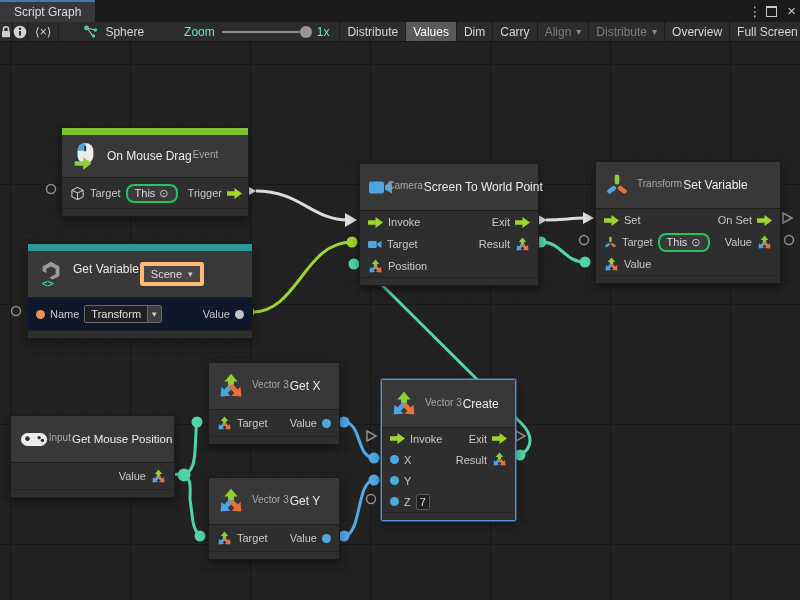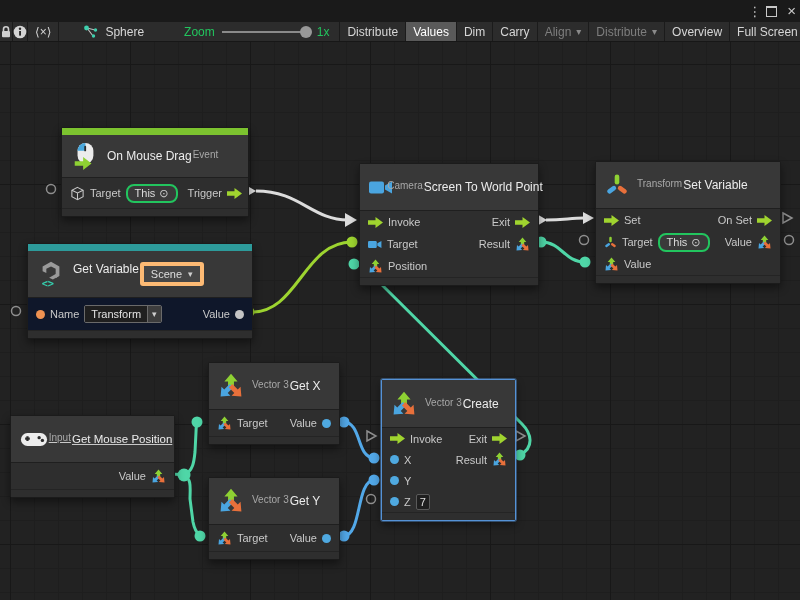--- a/index.html
+++ b/index.html
@@ -19,21 +19,21 @@
   
   #toolbar{position:absolute;left:0;top:22px;width:800px;height:20px;background:#2c2c2c;
            display:flex;align-items:stretch;font-size:12px;border-bottom:1px solid #171717;box-sizing:border-box;}
   .tbtn{display:flex;align-items:center;justify-content:center;padding:0 7px;
         border-right:1px solid #1b1b1b;color:#d6d6d6;white-space:nowrap;}
   .tbtn.square{width:26px;padding:0;}
   .tbtn.active{background:#5a5a5a;color:#fff;}
   .tbtn.disabled{color:#7e7e7e;}
   .tbtn .dd{margin-left:5px;font-size:10px;color:#8a8a8a;}
   #sphere-sec{display:flex;align-items:center;gap:6px;padding:0 10px 0 24px;}
-  #zoom-sec{display:flex;align-items:center;gap:7px;padding:0 10px 0 30px;color:#22c55e;}
+  #zoom-sec{display:flex;align-items:center;gap:7px;padding:0 10px 0 30px;color:#5eead4;}
   .slider-track{position:relative;width:88px;height:2px;background:#8a8a8a;}
   .slider-knob{position:absolute;right:-2px;top:-5px;width:12px;height:12px;border-radius:50%;background:#989898;}
   #tb-right{margin-left:auto;display:flex;align-items:stretch;}
   #tb-right .tbtn{border-left:1px solid #1b1b1b;border-right:none;}
 
   
   #canvas{position:absolute;left:0;top:42px;width:800px;height:558px;
     background-color:#222222;
     background-image:
       linear-gradient(90deg,#181818 1px,transparent 1px),
@@ -74,20 +74,23 @@
   .mini-input{width:12px;height:14px;background:#1f1f1f;border:1px solid #5a5a5a;border-radius:2px;
               color:#e0e0e0;font-size:11px;text-align:center;padding:0;font-family:"Liberation Sans",sans-serif;}
   svg{display:block;flex:0 0 auto;}
 </style>
 </head>
 <body>
 
 <div id="app">
 
   <div id="tabbar">
+    <div class="tab">
+      <span>Script Graph</span>
+    </div>
     <div class="win-icons">
       <span class="kebab">⋮</span>
       <span class="maxbox"></span>
       <span class="closex">×</span>
     </div>
   </div>
 
   <div id="toolbar">
     <div class="tbtn square">
       <svg width="12" height="14" viewBox="0 0 12 14">
@@ -481,21 +484,21 @@
       </div>
       <div class="nrow" style="height:21px;">
         <span class="dot blue"></span>
         <span class="plabel">Z</span>
         <input class="mini-input" value="7" style="">
       </div>
       <div class="nfoot"></div>
     </div>
 
     <div class="node" style="left:10px;top:373px;width:163px;">
-      <div class="nhead" style="height:46px;text-decoration:underline;">
+      <div class="nhead" style="height:46px;">
         <svg width="28" height="17" viewBox="0 0 30 18">
             <rect x="1" y="2" width="28" height="14" rx="7" fill="#ececec"></rect>
             <path d="M8 5.5 v5 M5.5 8 h5" stroke="#2b2b2b" stroke-width="2.4"></path>
             <circle cx="20.5" cy="7" r="1.8" fill="#2b2b2b"></circle>
             <circle cx="24" cy="10" r="1.8" fill="#2b2b2b"></circle>
           </svg>
         <div class="tstack">
           <span class="ncat">Input</span>
           <span class="ntitle" style="font-size:11.5px;">Get Mouse Position</span>
         </div>

